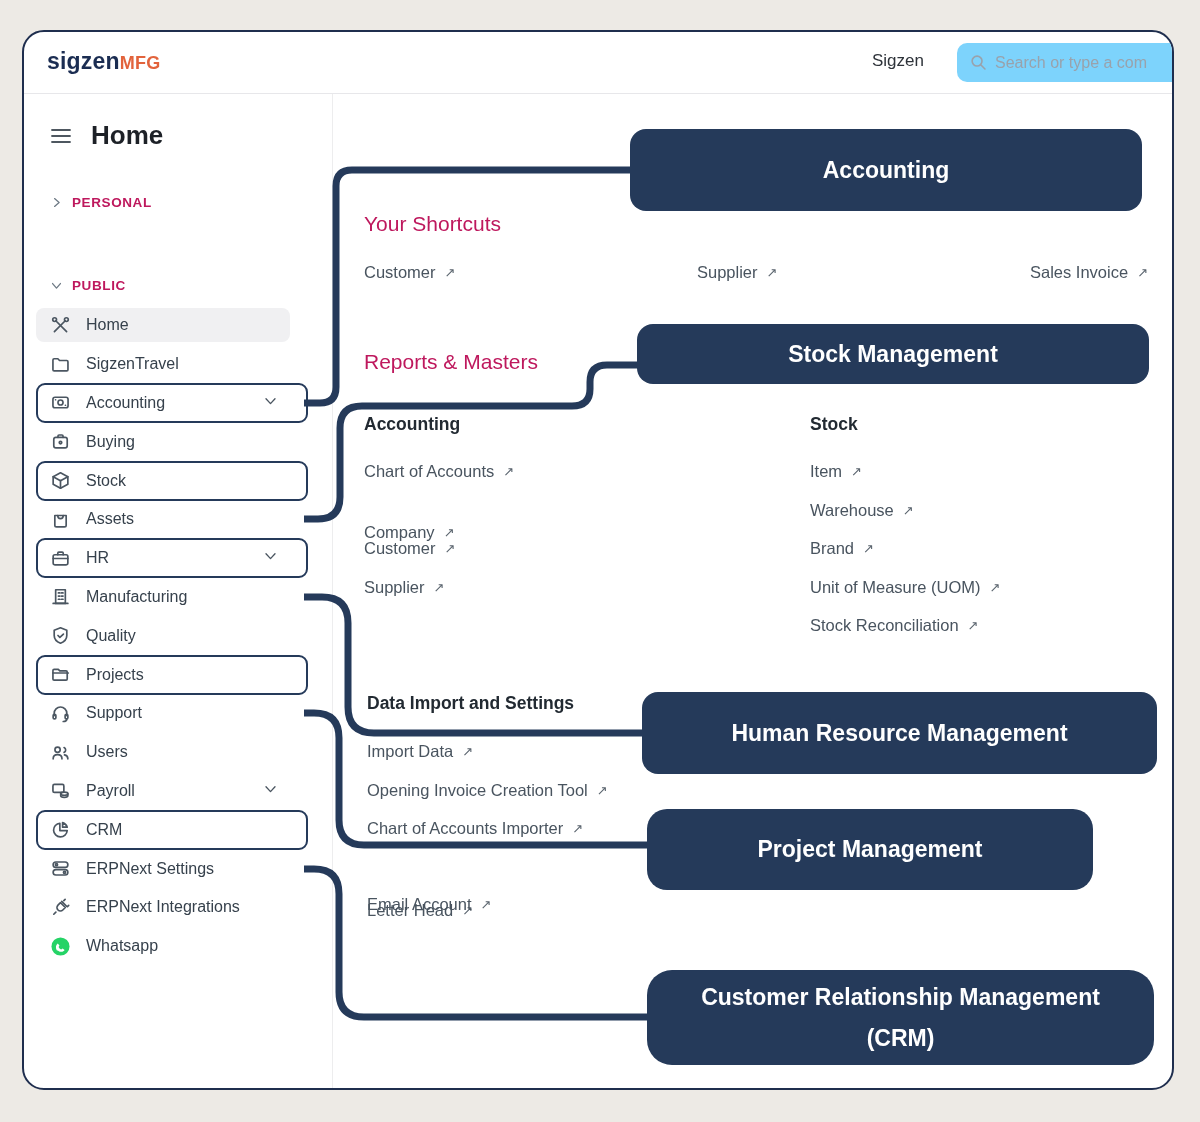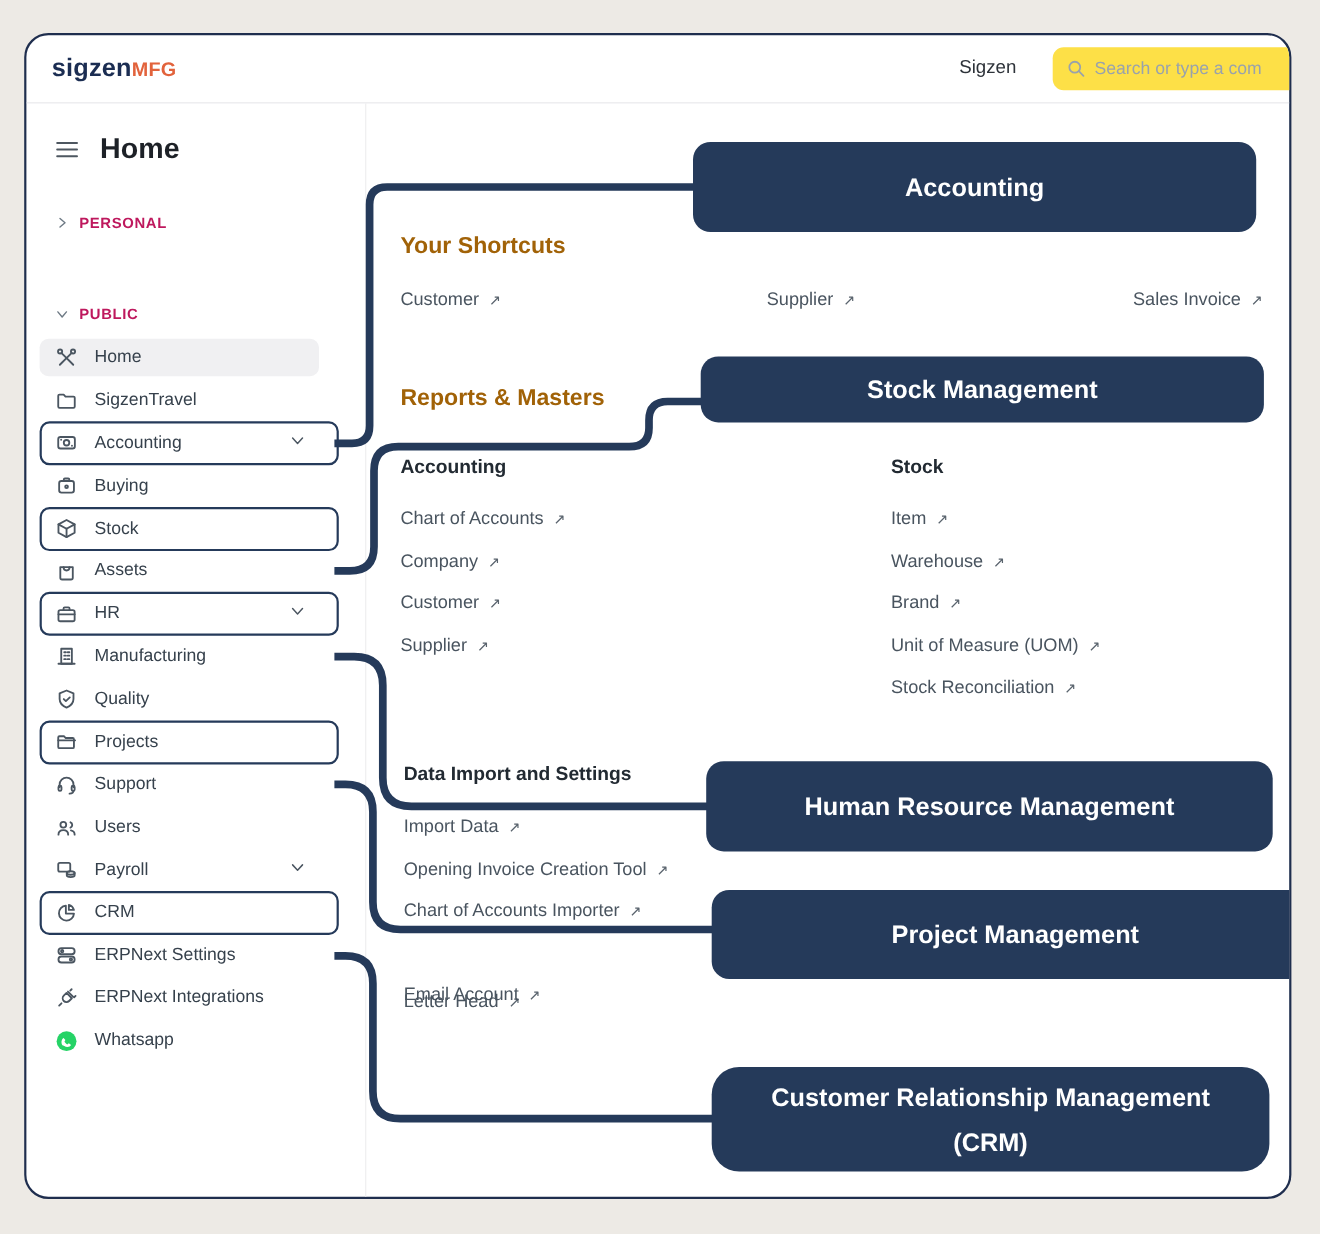--- a/index.html
+++ b/index.html
@@ -11,21 +11,21 @@
   #card { position:absolute; left:22px; top:30px; width:1152px; height:1060px;
           background:#ffffff; border:2.5px solid #1f2e4e; border-radius:22px; overflow:hidden; }
 
   
   .topbar-divider { position:absolute; left:0; top:61px; width:1152px; height:1px; background:#e7e7ea; }
   .logo { position:absolute; left:23px; top:16px; font-size:23px; font-weight:bold; letter-spacing:.2px; }
   .logo .lg-a { color:#1b2d52; }
   .logo .lg-b { color:#e2633c; font-size:18px; }
   .user-label { position:absolute; left:848px; top:19px; font-size:17px; color:#2e333a; }
   .searchbox { position:absolute; left:933px; top:11px; width:232px; height:39px;
-               background:#fde047; border-radius:10px; }
+               background:#7dd3fc; border-radius:10px; }
   .searchbox svg { position:absolute; left:12px; top:10px; }
   .searchbox input { position:absolute; left:38px; top:0; width:188px; height:39px; border:none;
                      background:transparent; outline:none; font-size:16px; color:#3a424b;
                      font-family:"Liberation Sans","DejaVu Sans",sans-serif; }
   .searchbox input::placeholder { color:#99a2ac; }
 
   
   .side-divider { position:absolute; left:308px; top:62px; width:1px; height:998px; background:#ededee; }
   .page-title-row { position:absolute; left:26px; top:88px; display:flex; align-items:center; gap:17px; }
   .page-title { font-size:26px; font-weight:bold; color:#1d2127; }
@@ -36,21 +36,21 @@
   .srow .sicon { width:21px; height:21px; margin-right:15px; display:flex; align-items:center;
                  justify-content:center; position:relative; z-index:2; }
   .srow .slabel { font-size:16px; color:#36414c; position:relative; z-index:2; }
   .srow .schev { position:absolute; right:54px; top:50%; transform:translateY(-50%); z-index:2; }
   .srow.active::before { content:''; position:absolute; left:12px; top:50%; transform:translateY(-50%);
                   width:254px; height:34px; background:#f0f0f2; border-radius:8px; }
   .srow.boxed::before { content:''; position:absolute; left:12px; top:50%; transform:translateY(-50%);
                   width:268px; height:36px; border:2.5px solid #253a5a; border-radius:9px; background:#fff; }
 
   
-  .h-main { position:absolute; font-size:21px; font-weight:bold; color:#a16207; }
+  .h-main { position:absolute; font-size:21px; font-weight:normal; color:#be185d; }
   .h-sub  { position:absolute; font-size:17.5px; font-weight:bold; color:#222a32; }
   .mlink  { position:absolute; display:flex; align-items:center; gap:9px; font-size:16.5px;
             color:#49545f; cursor:pointer; white-space:nowrap; }
   .mlink .arr { font-size:13px; color:#5a646e; }
 
   
   #wires { position:absolute; left:0; top:0; width:1152px; height:1060px; z-index:5; pointer-events:none; }
   .callout { position:absolute; z-index:6; background:#253a5a; border-radius:16px; color:#ffffff;
              font-weight:bold; font-size:23px; line-height:1.75; display:flex; align-items:center;
              justify-content:center; text-align:center; padding:0 28px; }
@@ -320,21 +320,21 @@
     <span class="arr">↗</span>
   </div>
 
   <div class="h-main" style="left:340px; top:318px;">Reports &amp; Masters</div>
 
   <div class="h-sub" style="left:340px; top:382px;">Accounting</div>
   <div class="mlink" style="left:340px; top:430px;">
     <span>Chart of Accounts</span>
     <span class="arr">↗</span>
   </div>
-  <div class="mlink" style="left:340px; top:469px;">
+  <div class="mlink" style="left:340px; top:491px;">
     <span>Company</span>
     <span class="arr">↗</span>
   </div>
   <div class="mlink" style="left:340px; top:507px;">
     <span>Customer</span>
     <span class="arr">↗</span>
   </div>
   <div class="mlink" style="left:340px; top:546px;">
     <span>Supplier</span>
     <span class="arr">↗</span>
@@ -390,17 +390,17 @@
       <path d="M 280 487 L 294 487 Q 316 487 316 465 L 316 396 Q 316 374 338 374 L 548 374 Q 566 374 566 357 L 566 350 Q 566 333 583 333 L 617 333"></path>
       <path d="M 280 565 L 298 565 Q 324 565 324 591 L 324 675 Q 324 701 350 701 L 622 701"></path>
       <path d="M 280 681 L 290 681 Q 315 681 315 706 L 315 788 Q 315 813 340 813 L 627 813"></path>
       <path d="M 280 837 L 290 837 Q 315 837 315 862 L 315 960 Q 315 985 340 985 L 627 985"></path>
     </g>
   </svg>
 
   <div class="callout" style="left:606px; top:97px;  width:512px; height:82px;">Accounting</div>
   <div class="callout" style="left:613px; top:292px; width:512px; height:60px;">Stock Management</div>
   <div class="callout" style="left:618px; top:660px; width:515px; height:82px;">Human Resource Management</div>
-  <div class="callout" style="left:623px; top:777px; width:552px; height:81px;">Project Management</div>
+  <div class="callout" style="left:623px; top:777px; width:446px; height:81px;border-radius:20px;">Project Management</div>
   <div class="callout" style="left:623px; top:938px; width:507px; height:95px;border-radius:25px;">Customer Relationship Management (CRM)</div>
 
 </div>
 </div>
 
 </body></html>

